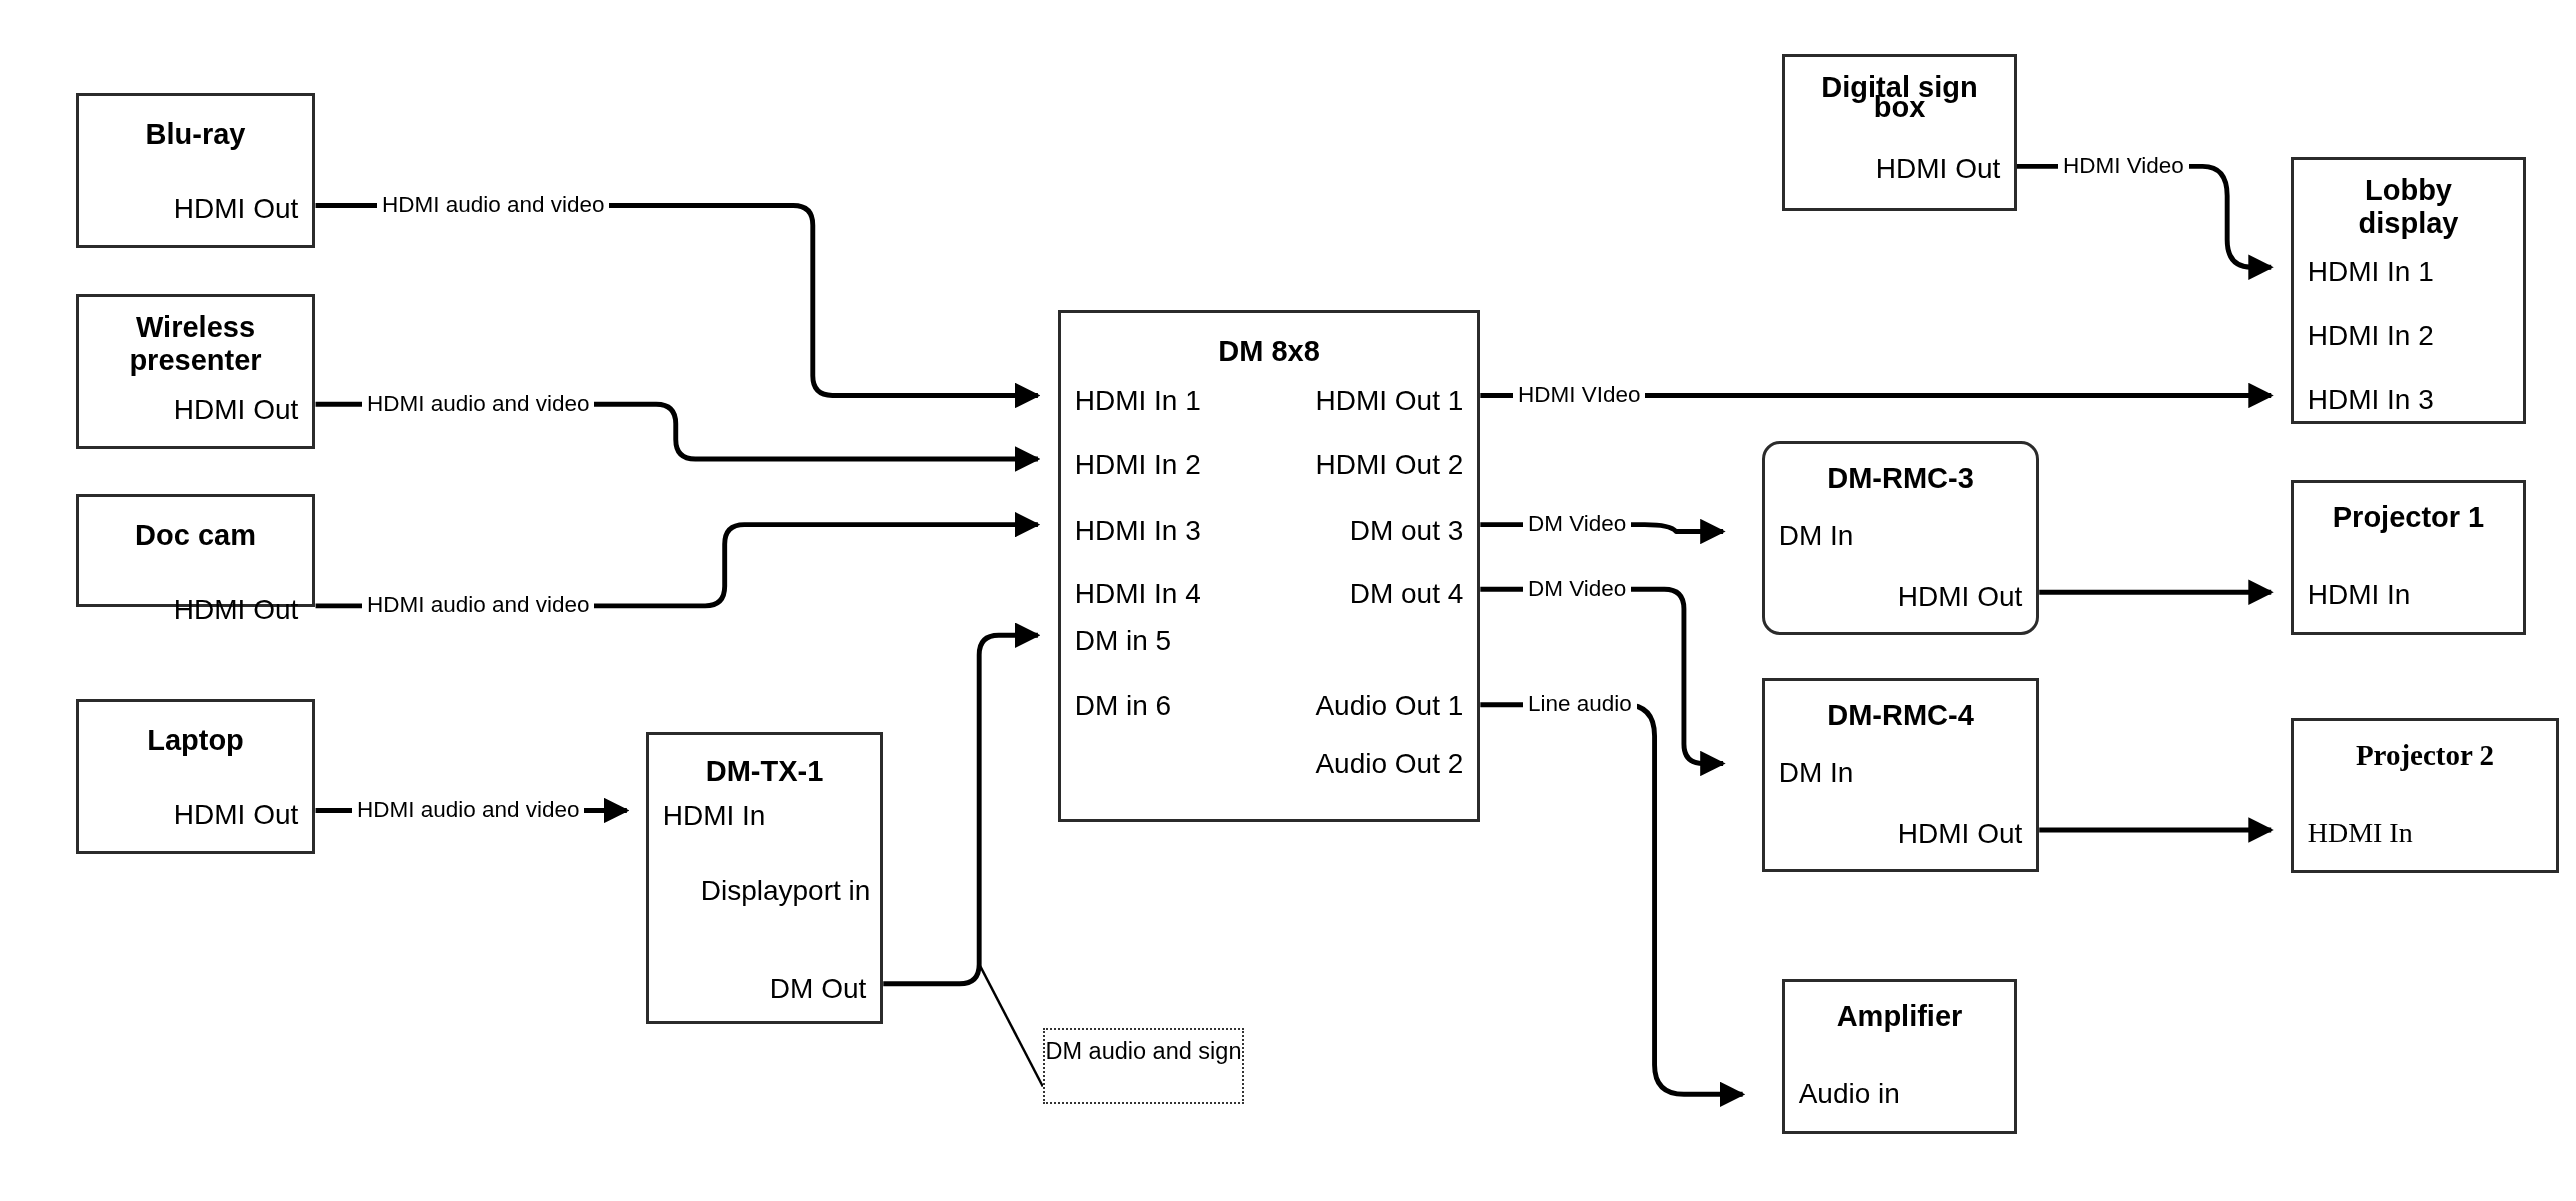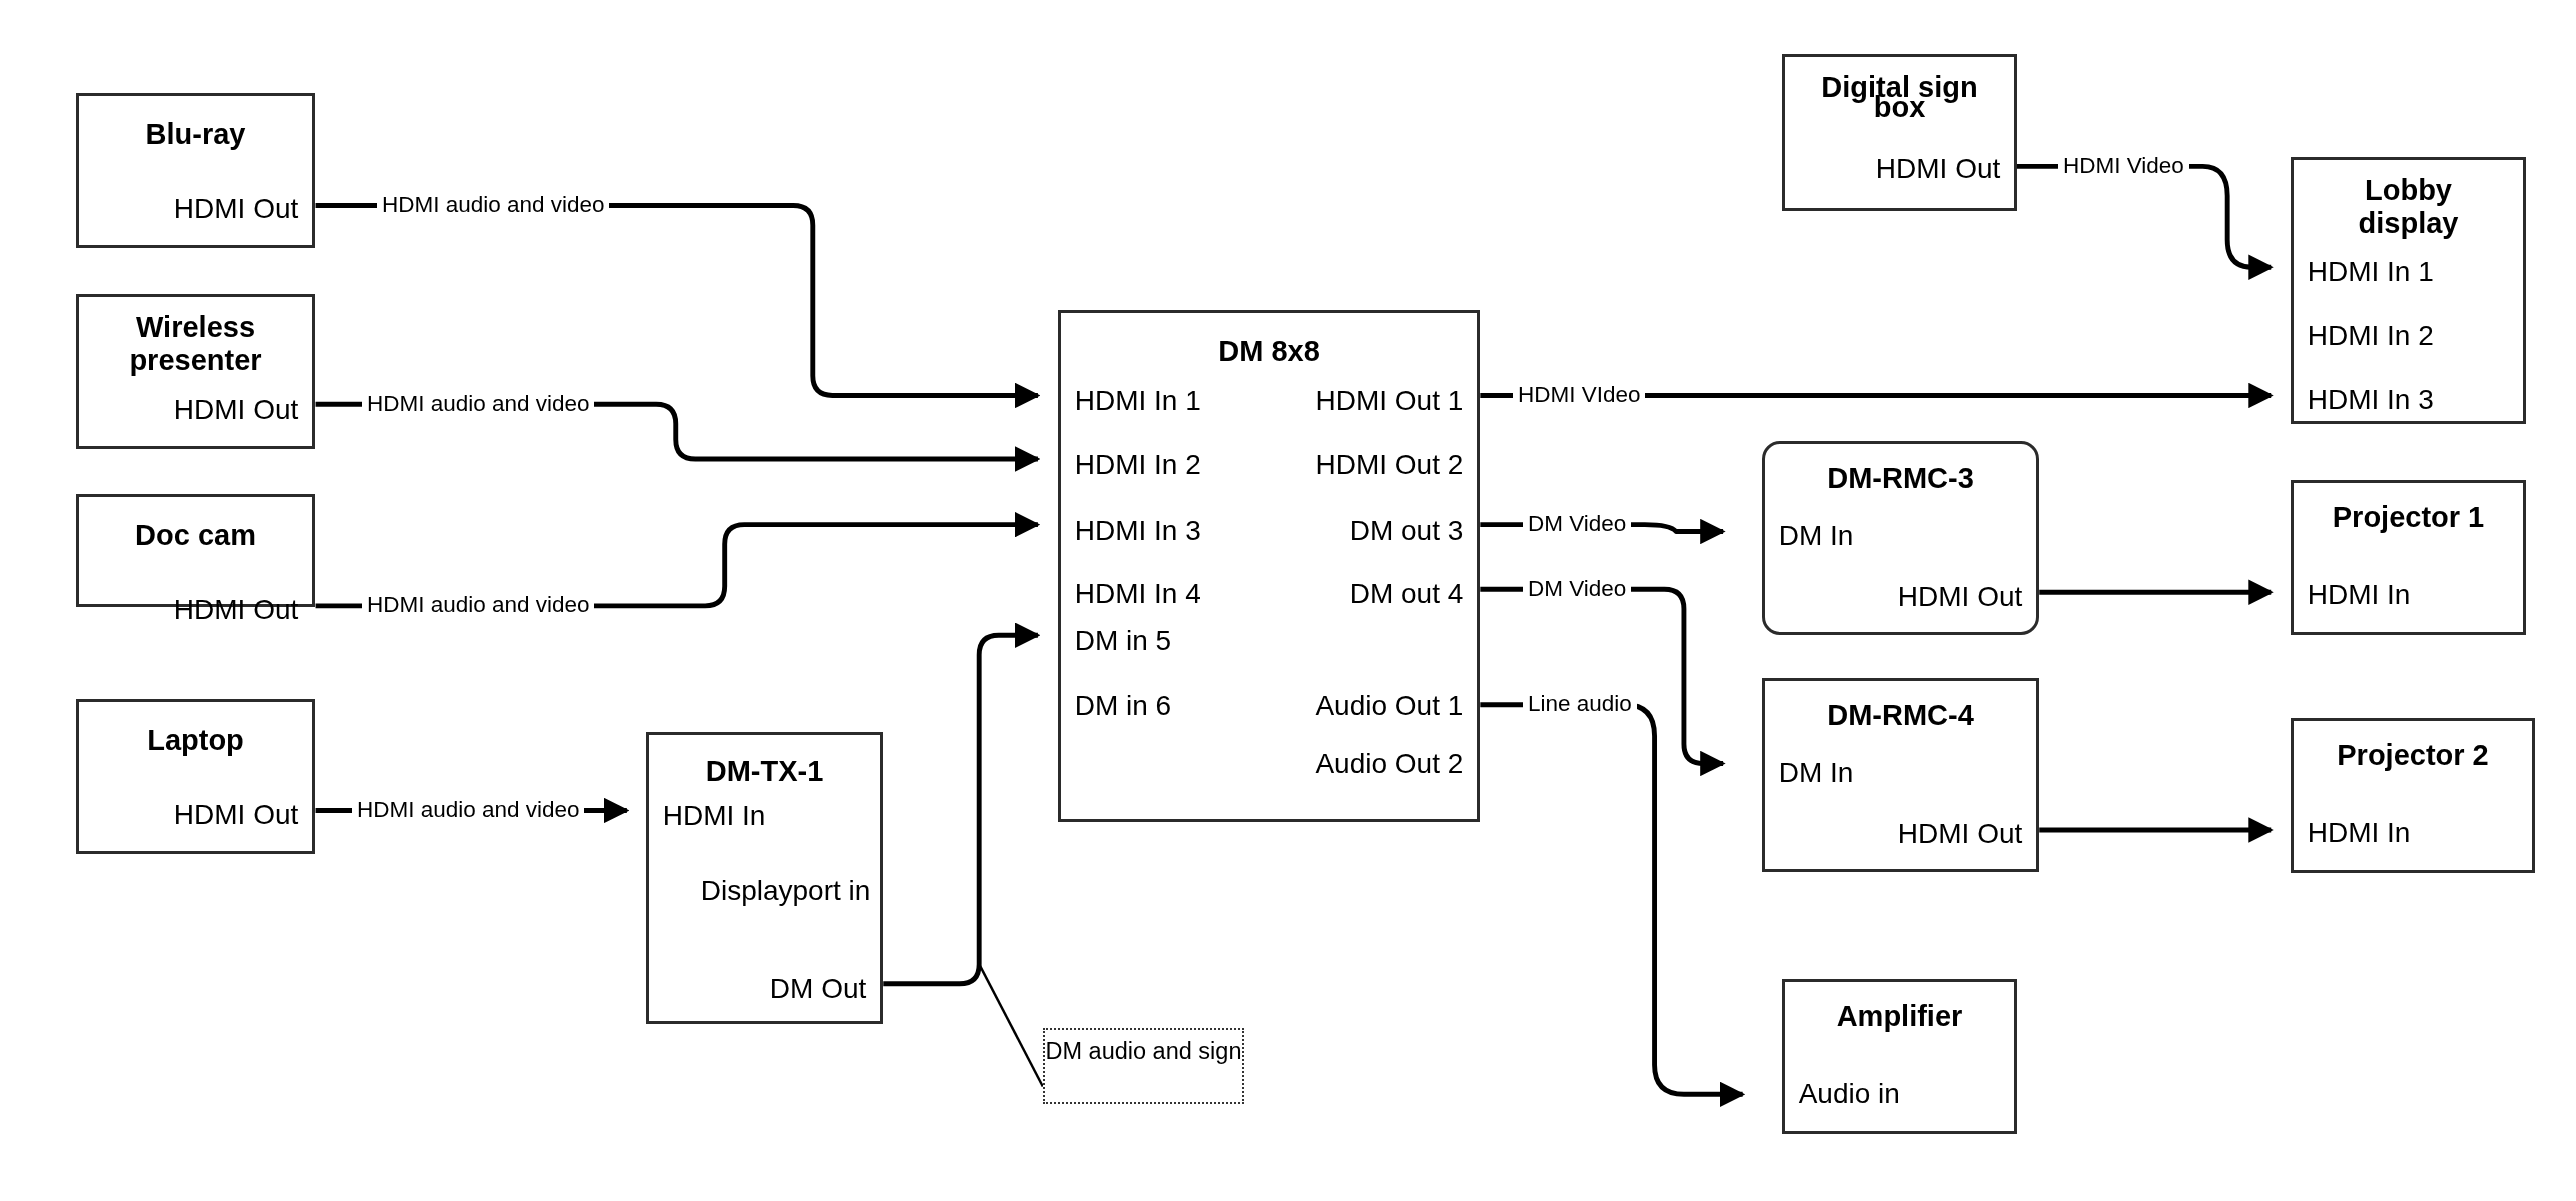--- a/index.html
+++ b/index.html
@@ -190,21 +190,21 @@
     <div class="node-title" style="top:17.6px;">DM-RMC-4</div>
     <div class="port left" style="left:13.7px; top:78px;">DM In</div>
     <div class="port right" style="right:13.7px; top:139px;">HDMI Out</div>
   </div>
 
   <div class="node-box" style="left:2291px; top:480px; width:235px; height:155px;">
     <div class="node-title" style="top:17.6px;">Projector 1</div>
     <div class="port left" style="left:13.7px; top:98px;">HDMI In</div>
   </div>
 
-  <div class="node-box" style="left:2291px; top:718px; width:244px; height:155px;">
+  <div class="node-box" style="left:2291px; top:718px; width:268px; height:155px;font-family:Liberation Serif, serif;">
     <div class="node-title" style="top:17.6px;">Projector 2</div>
     <div class="port left" style="left:13.7px; top:98px;">HDMI In</div>
   </div>
 
   <div class="node-box" style="left:1782px; top:979px; width:235px; height:155px;">
     <div class="node-title" style="top:17.6px;">Amplifier</div>
     <div class="port left" style="left:13.7px; top:98px;">Audio in</div>
   </div>
 
   <div class="edge-label" style="left:377px; top:194px;">HDMI audio and video</div>

